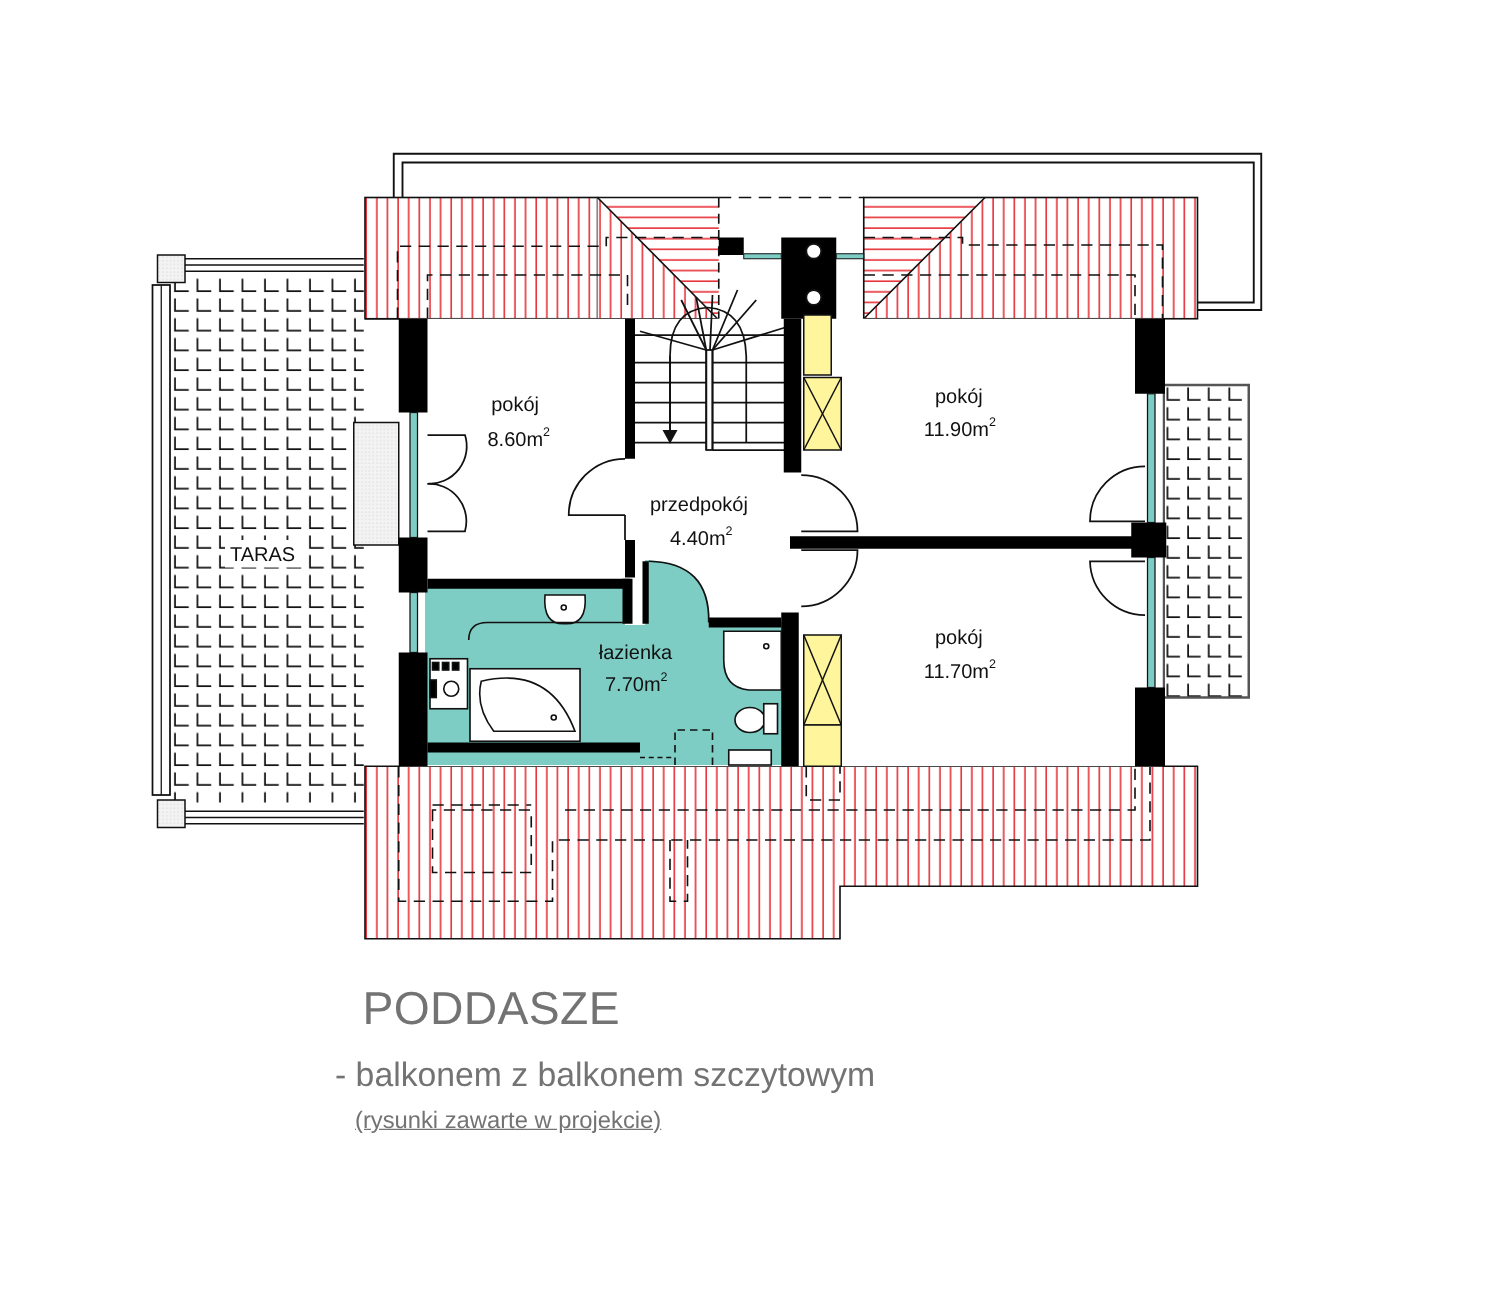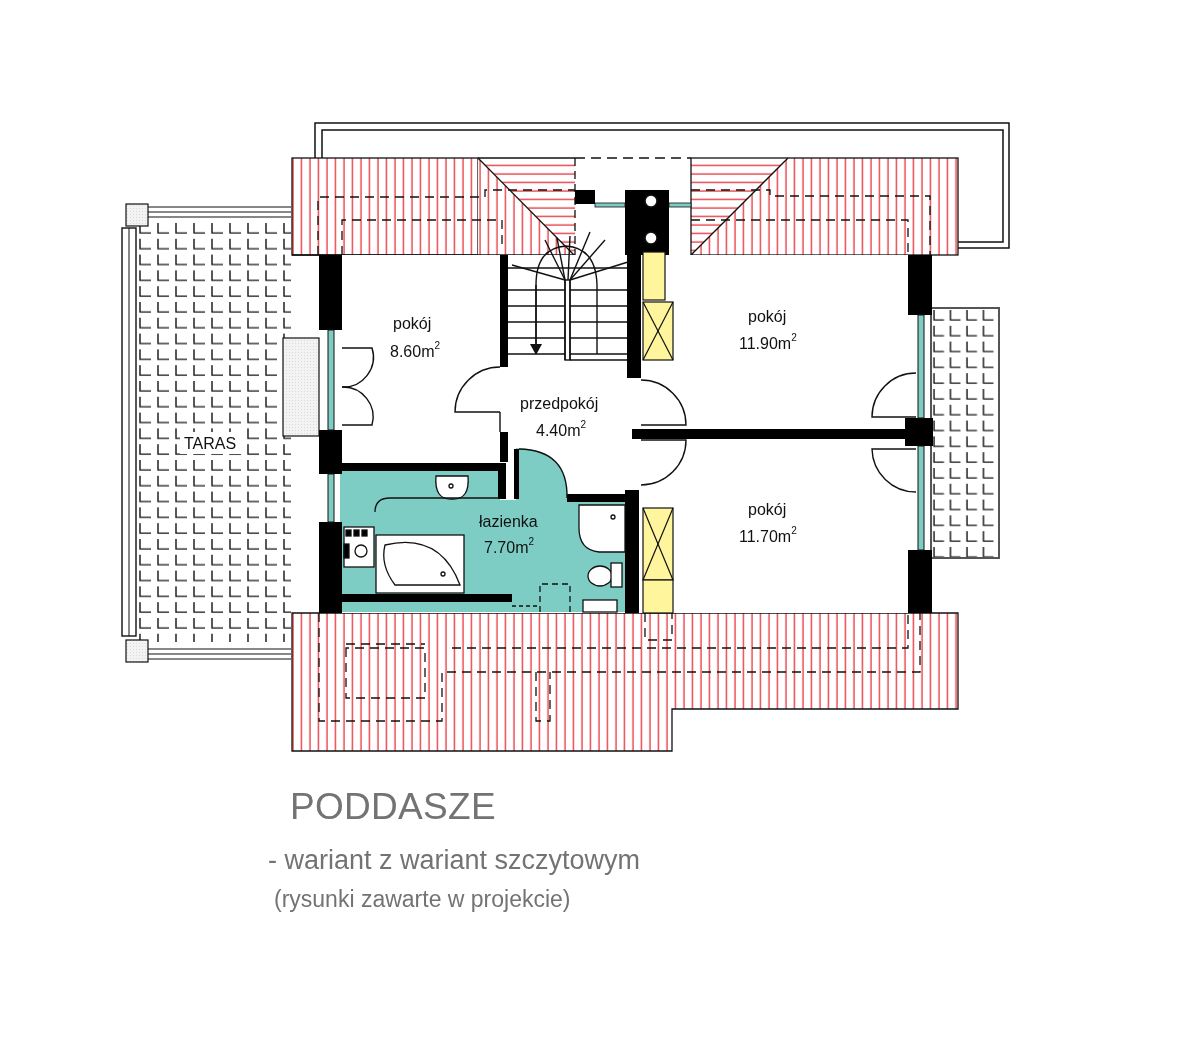--- a/index.html
+++ b/index.html
@@ -4,21 +4,21 @@
 <style>
   html, body { margin:0; padding:0; background:#ffffff; }
   body { width:1200px; height:1046px; position:relative; overflow:hidden; font-family:"Liberation Sans", sans-serif; }
   #plan { position:absolute; left:0; top:0; }
   .room-label { font-family:"Liberation Sans", sans-serif; font-size:16px; fill:#111; }
   .sup { font-size:10px; }
   .taras { font-family:"Liberation Sans", sans-serif; font-size:16px; fill:#111; }
   .caption { position:absolute; left:290px; color:#737373; font-family:"Liberation Sans", sans-serif; }
   .caption-title { top:786px; font-size:37px; letter-spacing:0.3px; }
   .caption-l1 { top:845px; left:268px; font-size:27px; }
-  .caption-l2 { top:886px; left:274px; font-size:23px; }
+  .caption-l2 { top:886px; left:284px; font-size:19px;text-decoration:underline; }
 </style>
 </head>
 <body>
 
 <svg id="plan" width="1200" height="1046" viewBox="0 0 1200 1046" xmlns="http://www.w3.org/2000/svg">
   <defs>
     <pattern id="hatchV" width="8.5" height="10" patternUnits="userSpaceOnUse">
       <rect width="8.5" height="10" fill="#fff"></rect>
       <line x1="4" y1="0" x2="4" y2="10" stroke="#e8323a" stroke-width="1.3"></line>
     </pattern>
@@ -228,14 +228,14 @@
 
     <text class="room-label" x="748" y="322">pokój</text>
     <text class="room-label" x="739" y="349"><tspan>11.90m</tspan><tspan class="sup" dy="-8">2</tspan></text>
 
     <text class="room-label" x="748" y="515">pokój</text>
     <text class="room-label" x="739" y="542"><tspan>11.70m</tspan><tspan class="sup" dy="-8">2</tspan></text>
   </g>
 </svg>
 
 <div class="caption caption-title">PODDASZE</div>
-<div class="caption caption-l1">- wariant z wariant szczytowym</div>
+<div class="caption caption-l1">- balkonem z balkonem szczytowym</div>
 <div class="caption caption-l2">(rysunki zawarte w projekcie)</div>
 
 </body></html>

